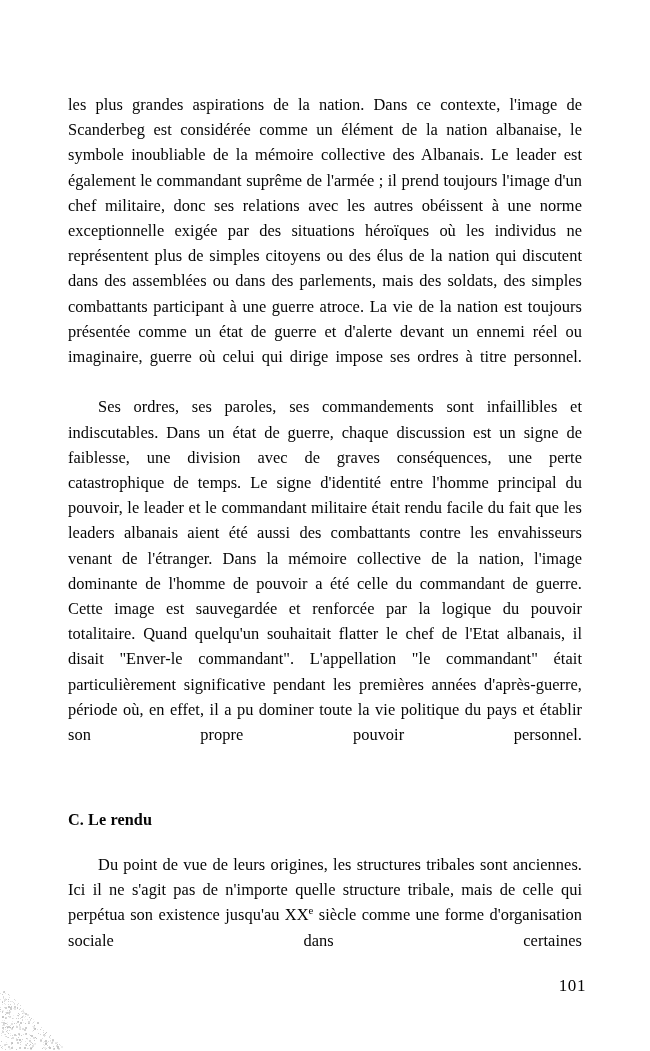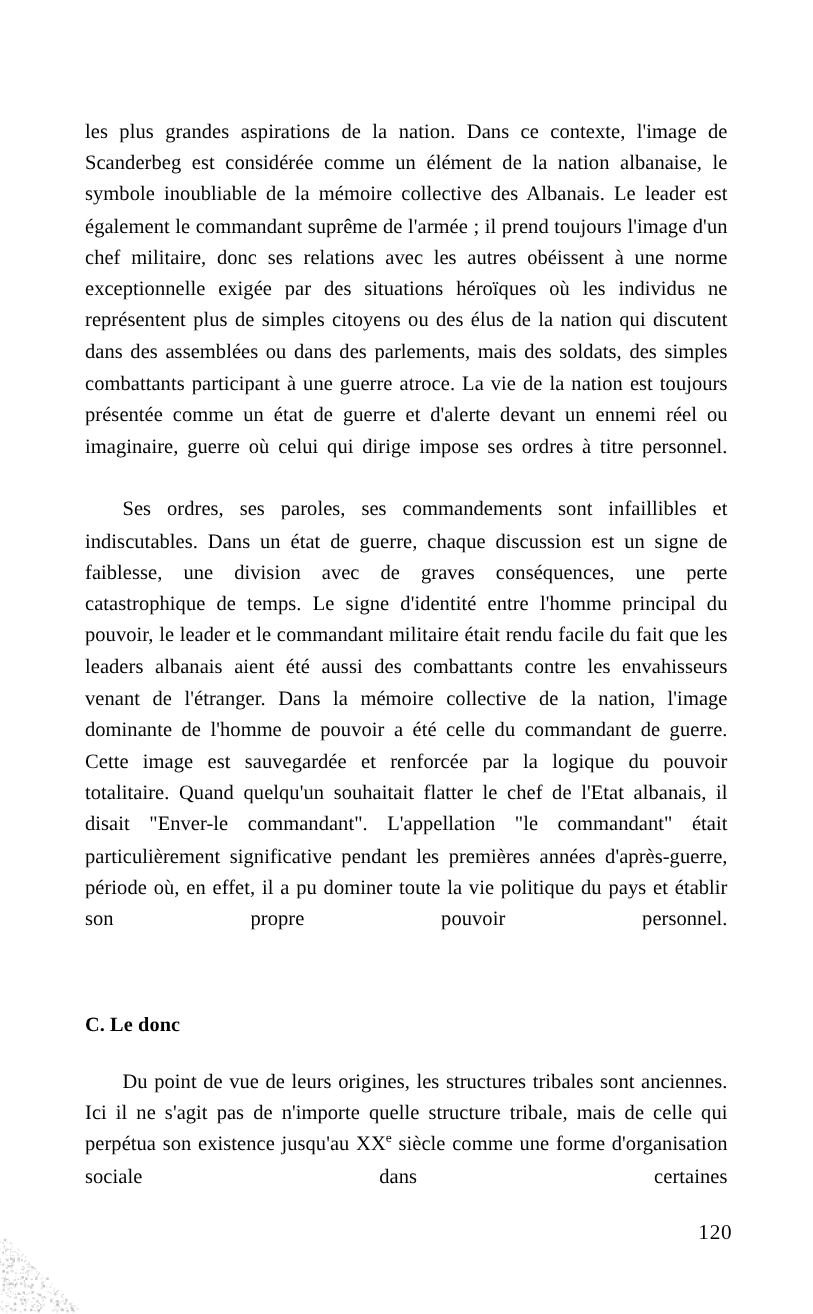--- a/index.html
+++ b/index.html
@@ -114,27 +114,27 @@
 </head>
 <body>
 
 <div class="page">
 
   <div class="textblock">
     <p class="para">les plus grandes aspirations de la nation. Dans ce contexte, l'image de Scanderbeg est considérée comme un élément de la nation albanaise, le symbole inoubliable de la mémoire collective des Albanais. Le leader est également le commandant suprême de l'armée ; il prend toujours l'image d'un chef militaire, donc ses relations avec les autres obéissent à une norme exceptionnelle exigée par des situations héroïques où les individus ne représentent plus de simples citoyens ou des élus de la nation qui discutent dans des assemblées ou dans des parlements, mais des soldats, des simples combattants participant à une guerre atroce. La vie de la nation est toujours présentée comme un état de guerre et d'alerte devant un ennemi réel ou imaginaire, guerre où celui qui dirige impose ses ordres à titre personnel.</p>
     <p class="para indent">Ses ordres, ses paroles, ses commandements sont infaillibles et indiscutables. Dans un état de guerre, chaque discussion est un signe de faiblesse, une division avec de graves conséquences, une perte catastrophique de temps. Le signe d'identité entre l'homme principal du pouvoir, le leader et le commandant militaire était rendu facile du fait que les leaders albanais aient été aussi des combattants contre les envahisseurs venant de l'étranger. Dans la mémoire collective de la nation, l'image dominante de l'homme de pouvoir a été celle du commandant de guerre. Cette image est sauvegardée et renforcée par la logique du pouvoir totalitaire. Quand quelqu'un souhaitait flatter le chef de l'Etat albanais, il disait "Enver-le commandant". L'appellation "le commandant" était particulièrement significative pendant les premières années d'après-guerre, période où, en effet, il a pu dominer toute la vie politique du pays et établir son propre pouvoir personnel.</p>
   </div>
 
-  <h2 class="section-heading">C. Le donc</h2>
+  <h2 class="section-heading">C. Le rendu</h2>
 
   <div class="para-block-2">
     <p class="para indent"><span>Du point de vue de leurs origines, les structures tribales sont anciennes. Ici il ne s'agit pas de n'importe quelle structure tribale, mais de celle qui perpétua son existence jusqu'au XX</span><sup class="ordinal">e</sup><span> siècle comme une forme d'organisation sociale dans certaines</span></p>
   </div>
 
-  <div class="folio">120</div>
+  <div class="folio">101</div>
 
   <div class="scan-smudge">
       <i class="sp" style="left:8px;top:38px;width:2px;height:2px;opacity:0.69"></i>
       <i class="sp" style="left:34px;top:37px;width:1px;height:1px;opacity:0.79"></i>
       <i class="sp" style="left:13px;top:39px;width:1px;height:1px;opacity:0.43"></i>
       <i class="sp" style="left:4px;top:4px;width:1px;height:1px;opacity:0.66"></i>
       <i class="sp" style="left:43px;top:44px;width:1px;height:1px;opacity:0.26"></i>
       <i class="sp" style="left:19px;top:52px;width:1px;height:1px;opacity:0.24"></i>
       <i class="sp" style="left:8px;top:28px;width:1px;height:1px;opacity:0.51"></i>
       <i class="sp" style="left:45px;top:45px;width:1px;height:1px;opacity:0.80"></i>

